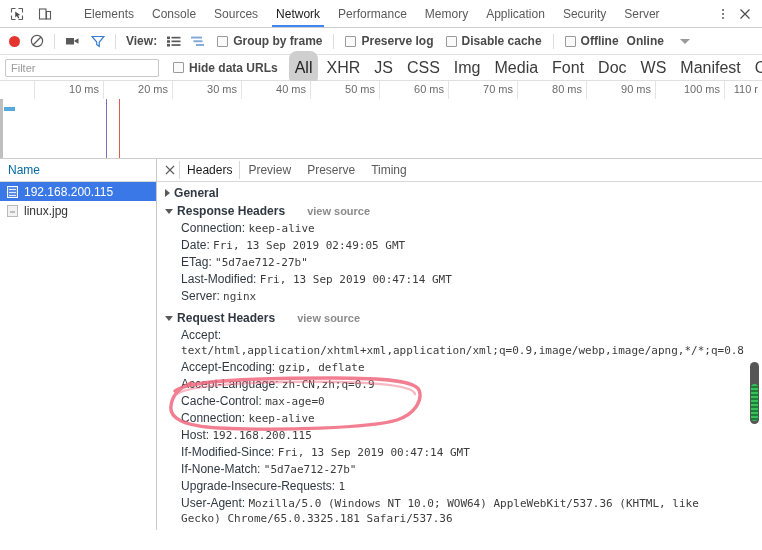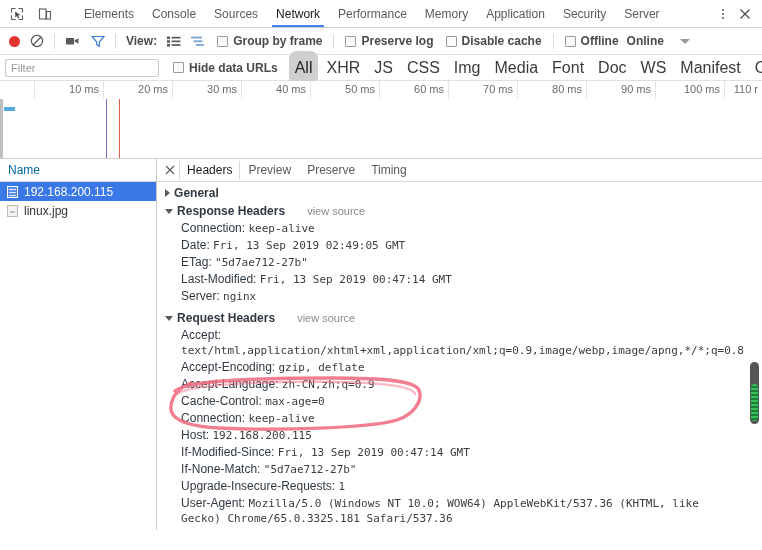--- a/index.html
+++ b/index.html
@@ -130,21 +130,21 @@
   .rtab.active { color:#1a1a1a; background:#fff; border-left-color:#d8d8d8; border-right-color:#d8d8d8; }
 
   .headers-body { flex:1; overflow:hidden; position:relative; padding-top:2px; font-size:12px; }
   .section-head {
     display:flex; align-items:center; gap:4px; padding: 2px 0 2px 8px;
     font-weight:bold; color:#303942; cursor:pointer;
   }
   .tri { width:0;height:0; flex:none; }
   .tri.closed { border-top:4px solid transparent; border-bottom:4px solid transparent; border-left:5px solid #5a5a5a; }
   .tri.open   { border-left:4px solid transparent; border-right:4px solid transparent; border-top:5px solid #5a5a5a; }
-  .viewsrc { font-weight:normal; color:#8b8b8b; margin-left:18px; font-size:11px; cursor:pointer; }
+  .viewsrc { font-weight:bold; color:#8b8b8b; margin-left:18px; font-size:11px; cursor:pointer; }
   .hrow { padding: 1px 0 1px 24px; line-height:15px; color:#303942; }
   .hname { font-weight:normal; }
   .hval { font-family:"DejaVu Sans Mono", monospace; font-size:11px; color:#3c3c3c; }
 
   
   .annot { position:absolute; pointer-events:none; left:0; top:0; }
 
   
   .vscroll { position:absolute; right:3px; width:9px; border-radius:5px; background:#555; }
   .vscroll .stripes {

